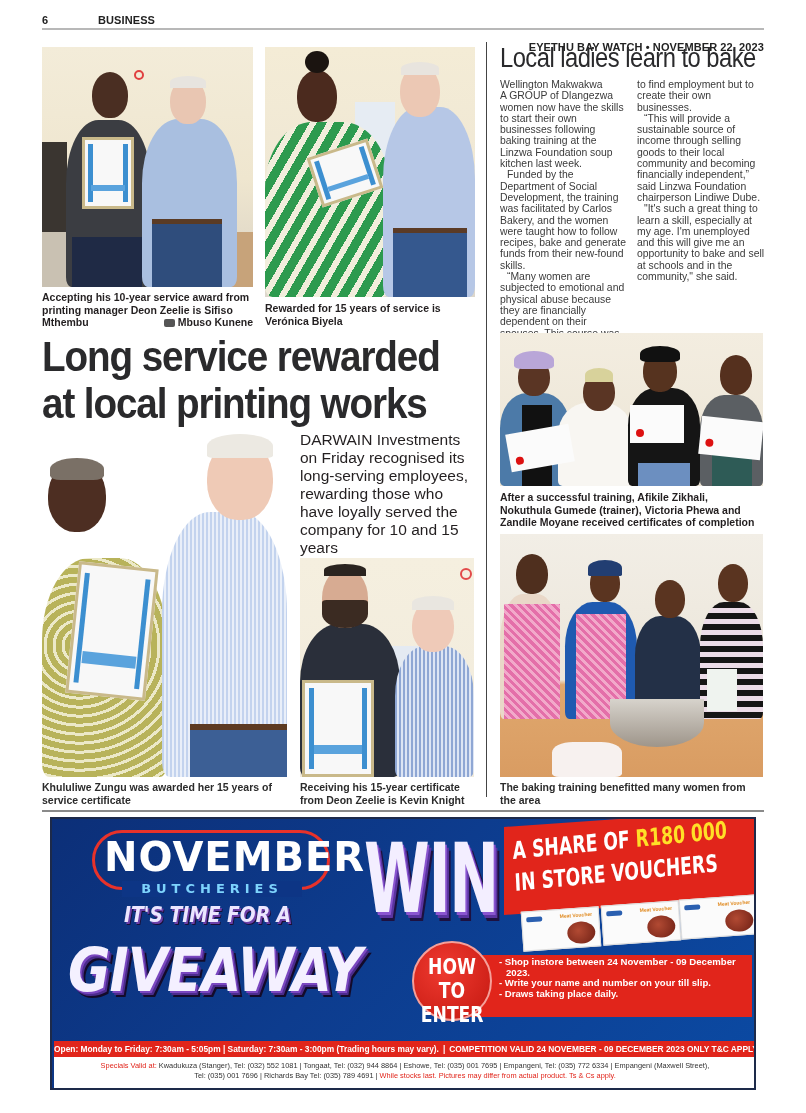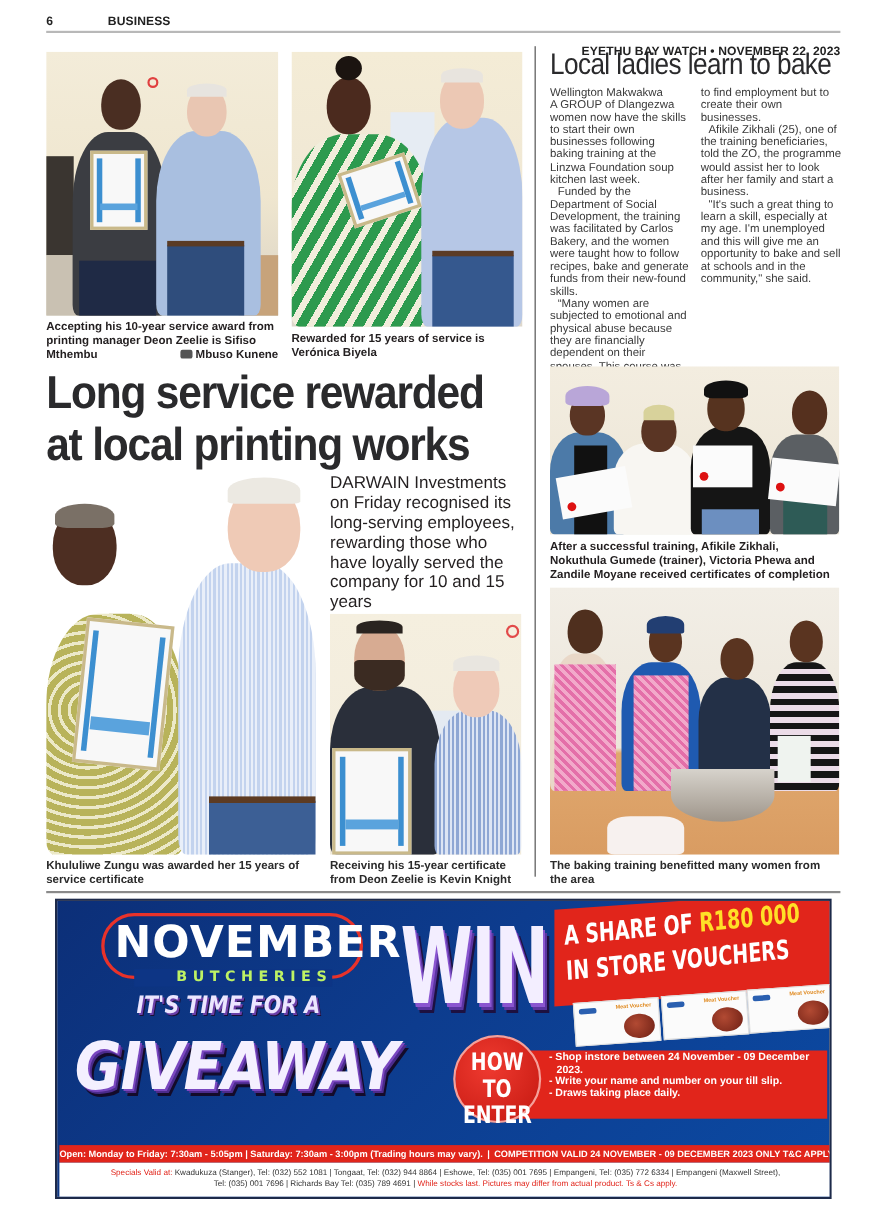--- a/index.html
+++ b/index.html
@@ -35,21 +35,21 @@
   .body-col p.first { text-indent: 0; }
   .body-col .byline { }
 
   .vrule { position: absolute; left: 486px; top: 42px; width: 1px; height: 755px; background: #444; }
   .hrule-bottom { position: absolute; left: 42px; top: 810px; width: 722px; height: 2px; background: #8a8a8a; }
 
   
   .ad { position: absolute; left: 50px; top: 817px; width: 706px; height: 273px; background: linear-gradient(135deg, #0c2f78 0%, #0d3c8e 45%, #0b4aa3 100%); border: 2px solid #1d2a4a; overflow: hidden; }
   .logo-ring { position: absolute; left: 40px; top: 11px; width: 238px; height: 60px; border: 3px solid #e8322a; border-radius: 32px; }
   .logo-word { position: absolute; left: 52px; top: 16px; width: 214px; text-align: center; font-family: "DejaVu Sans", sans-serif; font-weight: bold; font-size: 40px; line-height: 44px; color: #ffffff; letter-spacing: 1px; }
-  .logo-sub { position: absolute; left: 70px; top: 62px; width: 180px; text-align: right; font-family: "DejaVu Sans", sans-serif; font-weight: bold; font-size: 13px; line-height: 16px; letter-spacing: 5px; color: #bef264; background: #0d3585; }
+  .logo-sub { position: absolute; left: 70px; top: 62px; width: 180px; text-align: center; font-family: "DejaVu Sans", sans-serif; font-weight: bold; font-size: 13px; line-height: 16px; letter-spacing: 5px; color: #7dd3fc; background: #0d3585; }
   .time-for { position: absolute; left: 72px; top: 83px; font-family: "DejaVu Sans", sans-serif; font-weight: bold; font-style: italic; font-size: 22px; line-height: 26px; color: #ece6ff; text-shadow: 2px 2px 0 #6b3fa8, 3px 3px 0 #1b0f35; transform: scaleX(0.85); transform-origin: left top; white-space: nowrap; }
   .giveaway { position: absolute; left: 16px; top: 118px; font-family: "DejaVu Sans", sans-serif; font-weight: bold; font-style: italic; font-size: 60px; line-height: 66px; color: #f4f0ff; text-shadow: 2px 2px 0 #7a47c0, 4px 4px 0 #4b2b8c, 6px 6px 0 #130b2a; transform: scaleX(0.86); transform-origin: left top; white-space: nowrap; letter-spacing: -1px; }
   .win { position: absolute; left: 312px; top: 6px; font-family: "DejaVu Sans", sans-serif; font-weight: bold; font-size: 96px; line-height: 108px; color: #f3eeff; text-shadow: 3px 3px 0 #8a55d0, 6px 6px 0 #5a34a0, 9px 9px 0 #1d1140; transform: scaleX(0.62); transform-origin: left top; letter-spacing: -2px; white-space: nowrap; }
   .share-banner { position: absolute; left: 452px; top: 8px; width: 256px; height: 88px; background: #e1251b; transform: skewY(-4deg); transform-origin: left top; }
   .share-line1 { position: absolute; left: 460px; top: 18px; font-family: "DejaVu Sans", sans-serif; font-weight: bold; font-size: 24px; line-height: 28px; color: #ffffff; transform: scaleX(0.72) rotate(-4deg); transform-origin: left top; white-space: nowrap; }
   .share-line1 .amt { color: #ffe027; }
   .share-line2 { position: absolute; left: 462px; top: 50px; font-family: "DejaVu Sans", sans-serif; font-weight: bold; font-size: 24px; line-height: 28px; color: #ffffff; transform: scaleX(0.72) rotate(-4deg); transform-origin: left top; white-space: nowrap; }
   .voucher { position: absolute; width: 78px; height: 40px; background: #fbfbfb; border: 1px solid #ddd; transform: rotate(-4deg); }
   .voucher .meat { position: absolute; right: 4px; bottom: 3px; width: 28px; height: 22px; border-radius: 50%; background: radial-gradient(circle at 40% 40%, #b24a33, #6d1f14); }
   .voucher .vt { position: absolute; right: 6px; top: 3px; font-size: 5px; color: #e08a20; font-weight: bold; }
@@ -162,21 +162,21 @@
 
 <div class="body-col" style="left:500px; top:79px; width:128px;">
   <div class="byline">Wellington Makwakwa</div>
   <p class="first">A GROUP of Dlangezwa women now have the skills to start their own businesses following baking training at the Linzwa Foundation soup kitchen last week.</p>
   <p>Funded by the Department of Social Development, the training was facilitated by Carlos Bakery, and the women were taught how to follow recipes, bake and generate funds from their new-found skills.</p>
   <p>“Many women are subjected to emotional and physical abuse because they are financially dependent on their spouses. This course was to change that and give them the skills, not only</p>
 </div>
 
 <div class="body-col" style="left:637px; top:79px; width:130px;">
   <p class="first">to find employment but to create their own businesses.</p>
-  <p>Afikile Zikhali (25), one of the training beneficiaries, told the ZO, the programme would assist her to look after her family and start a business.</p>
+  <p>“This will provide a sustainable source of income through selling goods to their local community and becoming financially independent,” said Linzwa Foundation chairperson Lindiwe Dube.</p>
   <p>"It's such a great thing to learn a skill, especially at my age. I'm unemployed and this will give me an opportunity to bake and sell at schools and in the community," she said.</p>
 </div>
 
 <div class="photo" style="left:500px; top:333px; width:263px; height:153px;">
   <div class="wall" style="background:linear-gradient(180deg,#f3ede0 0%,#ece5d6 100%);"></div>
 
   <div class="body" style="left:0; top:60px; width:70px; height:93px; background:#4c7aa8;"></div>
   <div class="abs" style="left:22px; top:72px; width:30px; height:81px; background:#111;"></div>
   <div class="head" style="left:18px; top:25px; width:32px; height:38px; background:#5a3524;"></div>
   <div class="abs" style="left:14px; top:18px; width:40px; height:18px; background:#b9a6d8; border-radius:50% 50% 20% 20%;"></div>

